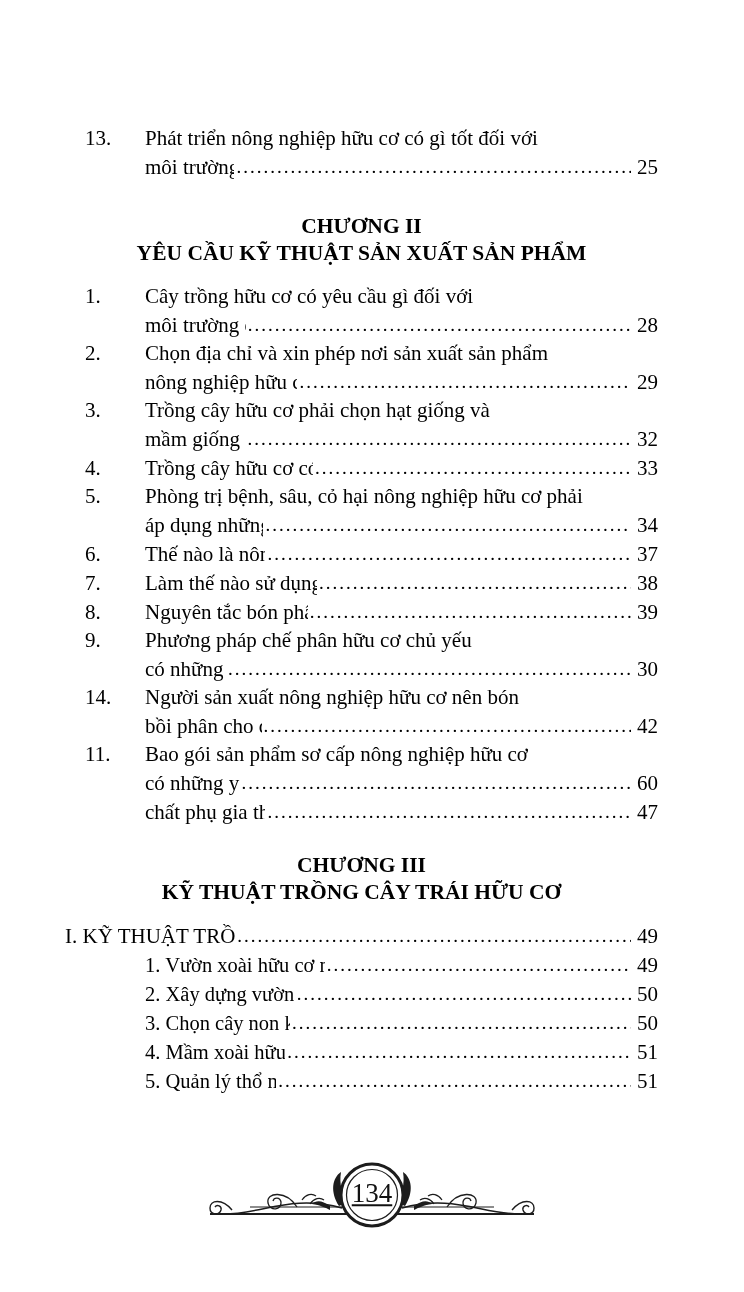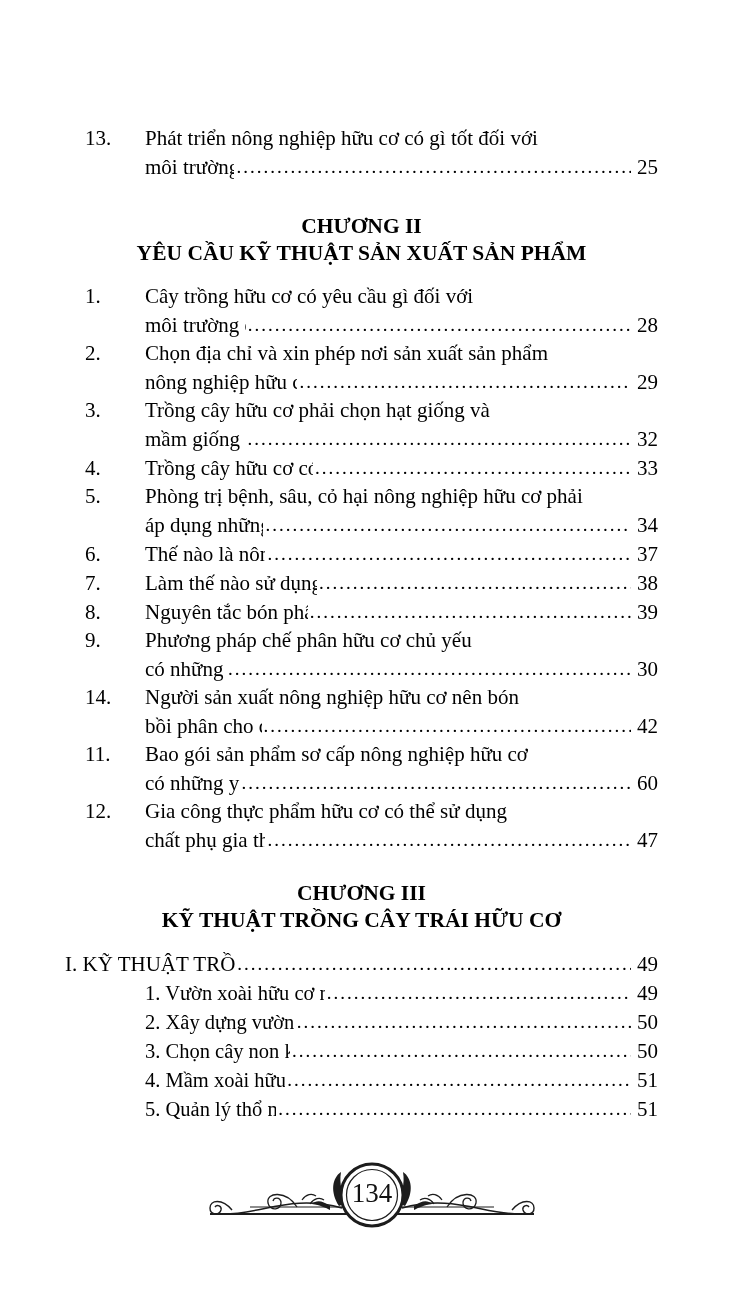--- a/index.html
+++ b/index.html
@@ -40,21 +40,21 @@
 
   
   .footer{
     position:absolute;top:1148px;left:50%;
     transform:translateX(-50%);
     width:340px;height:108px;
   }
   .folio{
     position:absolute;left:50%;top:47px;
     transform:translate(-50%,-54%);
-    font-size:27px;color:#111;
+    font-size:27px;color:#111;text-decoration:underline;
   }
 </style>
 </head>
 <body>
 
 <div class="page">
   <div class="content toc">
 
     <div class="toc-item">
       <div class="row">
@@ -195,24 +195,20 @@
         </div>
       <div class="row">
           <span class="num"></span>
           <span class="txt">có những yêu cầu nào?</span>
           <span class="leader"></span>
           <span class="pg">60</span>
         </div>
     </div>
 
     <div class="toc-item">
-      <div class="row">
-          <span class="num">12.</span>
-          <span class="txt">Gia công thực phẩm hữu cơ có thể sử dụng</span>
-        </div>
       <div class="row">
           <span class="num"></span>
           <span class="txt">chất phụ gia thực phẩm không?</span>
           <span class="leader"></span>
           <span class="pg">47</span>
         </div>
     </div>
 
     <div class="chap chap3">
       <div>CHƯƠNG III</div>

